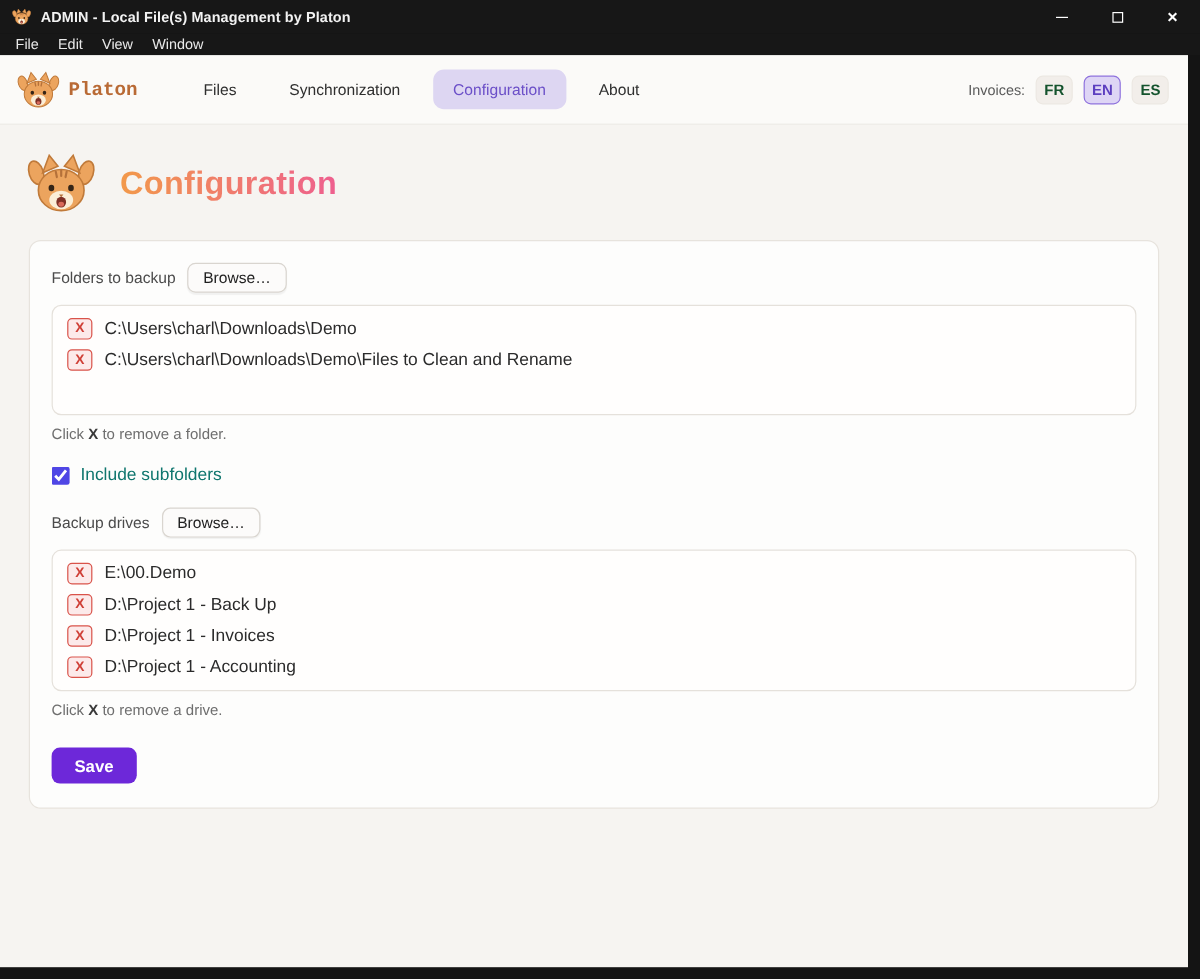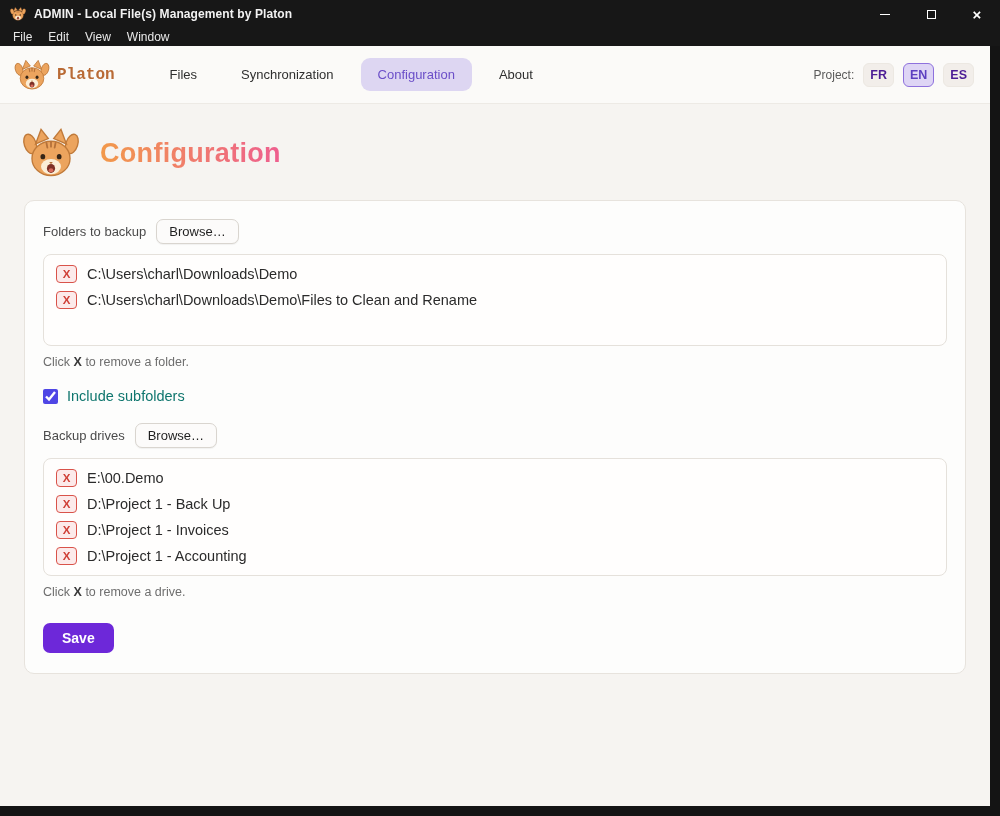--- a/index.html
+++ b/index.html
@@ -48,21 +48,21 @@
   .nav { display:flex; align-items:center; gap:10px; margin-left:38px; }
   .nav-item {
     font-size:13px; font-weight:400; color:#2f2f2f;
     padding:9px 17px; border-radius:9px; cursor:default;
   }
   .nav-item.active { background:#ddd6f2; color:#6b4fc8; }
   .lang-group { margin-left:auto; display:flex; align-items:center; gap:9px; }
   .lang-label { font-size:12px; color:#5a5a5a; }
   .lang-btn {
     min-width:28px; padding:4px 6px; text-align:center; border-radius:6px;
-    background:#f2eeea; border:1px solid #ece8e2; font-size:12.5px; font-weight:600; color:#4c1d95;
+    background:#f2eeea; border:1px solid #ece8e2; font-size:12.5px; font-weight:600; color:#14532d;
   }
   .lang-btn.active { background:#ded5f5; border-color:#8e71dd; color:#5d3fc0; }
 
   
   .page-head { display:flex; align-items:center; gap:20px; padding:20px 24px 2px 22px; }
   .page-cat { width:58px; height:58px; }
   .page-title { font-size:27px; font-weight:700; letter-spacing:.3px; color:#ef8a4a; }
   @supports ((-webkit-background-clip: text) or (background-clip: text)) {
     .page-title {
       background:linear-gradient(90deg,#f2994a 0%,#ee5f8f 100%);
@@ -173,21 +173,21 @@
         </svg>
       <span class="brand-name">Platon</span>
     </div>
     <nav class="nav">
       <span class="nav-item">Files</span>
       <span class="nav-item">Synchronization</span>
       <span class="nav-item active">Configuration</span>
       <span class="nav-item">About</span>
     </nav>
     <div class="lang-group">
-      <span class="lang-label">Project:</span>
+      <span class="lang-label">Invoices:</span>
       <span class="lang-btn">FR</span>
       <span class="lang-btn active">EN</span>
       <span class="lang-btn">ES</span>
     </div>
   </div>
 
   <div class="page-head">
     <svg class="page-cat" viewBox="0 0 64 64">
         <use href="#cat-logo"></use>
       </svg>

